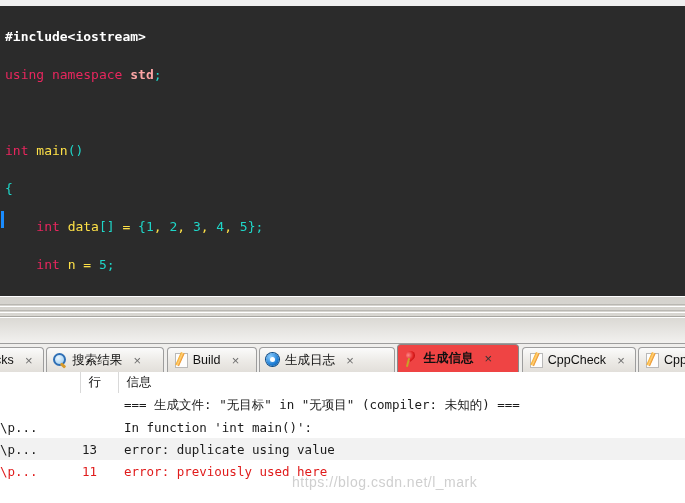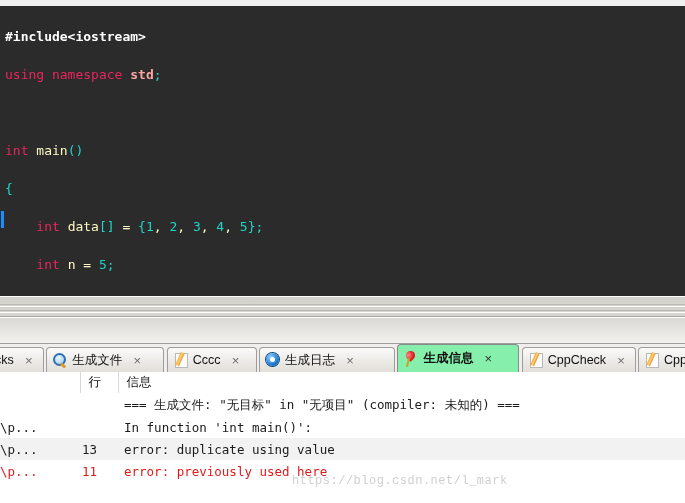--- a/index.html
+++ b/index.html
@@ -29,21 +29,21 @@
     font-size:13px;
     line-height:19px;
     white-space:pre;
     color:#d8d8d8;
   }
   .ln{display:block;height:19px;}
   .kw{color:#e8265e;font-weight:normal;}
   .pre{color:#ffffff;font-weight:bold;}
   .num{color:#1fd6c8;}
   .brace{color:#1fd6c8;}
-  .id{color:#fef9c3;}
+  .id{color:#fde047;}
   .grn{color:#fca5a5;font-weight:bold;}
 
   
   #splitzone{
     position:absolute;left:0;top:296px;width:685px;height:48px;
     background:linear-gradient(to bottom,#d4d2cd 0%,#d8d6d1 40%,#f3f2f0 100%);
   }
   .hline{position:absolute;left:0;width:685px;height:1px;}
 
   
@@ -57,21 +57,21 @@
     box-sizing:border-box;
     border:1px solid #9d9d9d;border-bottom:none;
     border-radius:4px 4px 0 0;
     background:linear-gradient(to bottom,#fbfbfb 0%,#eceae6 55%,#e2dfda 100%);
     vertical-align:bottom;
     padding:0 4px 0 5px;
     margin-right:-1px;
   }
   .tab.active{
     height:28px;
-    background:#86efac;
+    background:#ef4444;
     border-color:#8a8a8a;
     z-index:5;
   }
   .tab .tinner{display:flex;align-items:center;height:100%;gap:4px;}
   .tab .ticon{width:16px;height:16px;flex:0 0 16px;position:relative;}
   .tab .tlabel{
     font-size:12.5px;color:#101010;
     font-family:"Liberation Sans",sans-serif;
     padding-right:4px;
   }
@@ -159,22 +159,22 @@
   }
   .grid td.col-file{padding-left:0px;}
   .grid td.col-line{text-align:left;padding-left:2px;}
   .grid tr.alt{background:#f2f2f2;}
   .grid tr.err td{color:#e01b1b;}
 
   
   #watermark{
     position:absolute;left:292px;top:474px;width:320px;height:20px;
     color:#cfcfcf;
-    font-family:Liberation Mono, monospace;
-    font-size:12px;
+    font-family:Liberation Sans, sans-serif;
+    font-size:14px;
     letter-spacing:.5px;
     pointer-events:none;
     white-space:nowrap;
   }
 </style>
 </head>
 <body>
 
 <div id="editor">
   <div class="gutter"></div>
@@ -216,29 +216,29 @@
     <span class="tab" style="width:62px;margin-left:-18px;">
       <span class="tinner">
         <span class="tlabel">ocks</span>
         <span class="tclose">×</span>
       </span>
     </span>
 
     <span class="tab" style="width:118px;">
       <span class="tinner">
         <span class="ticon ico-magnifier"></span>
-        <span class="tlabel">生成文件</span>
+        <span class="tlabel">搜索结果</span>
         <span class="tclose">×</span>
       </span>
     </span>
 
     <span class="tab" style="width:90px;">
       <span class="tinner">
         <span class="ticon ico-pencil"></span>
-        <span class="tlabel">Cccc</span>
+        <span class="tlabel">Build</span>
         <span class="tclose">×</span>
       </span>
     </span>
 
     <span class="tab" style="width:136px;">
       <span class="tinner">
         <span class="ticon ico-gear"></span>
         <span class="tlabel">生成日志</span>
         <span class="tclose">×</span>
       </span>

